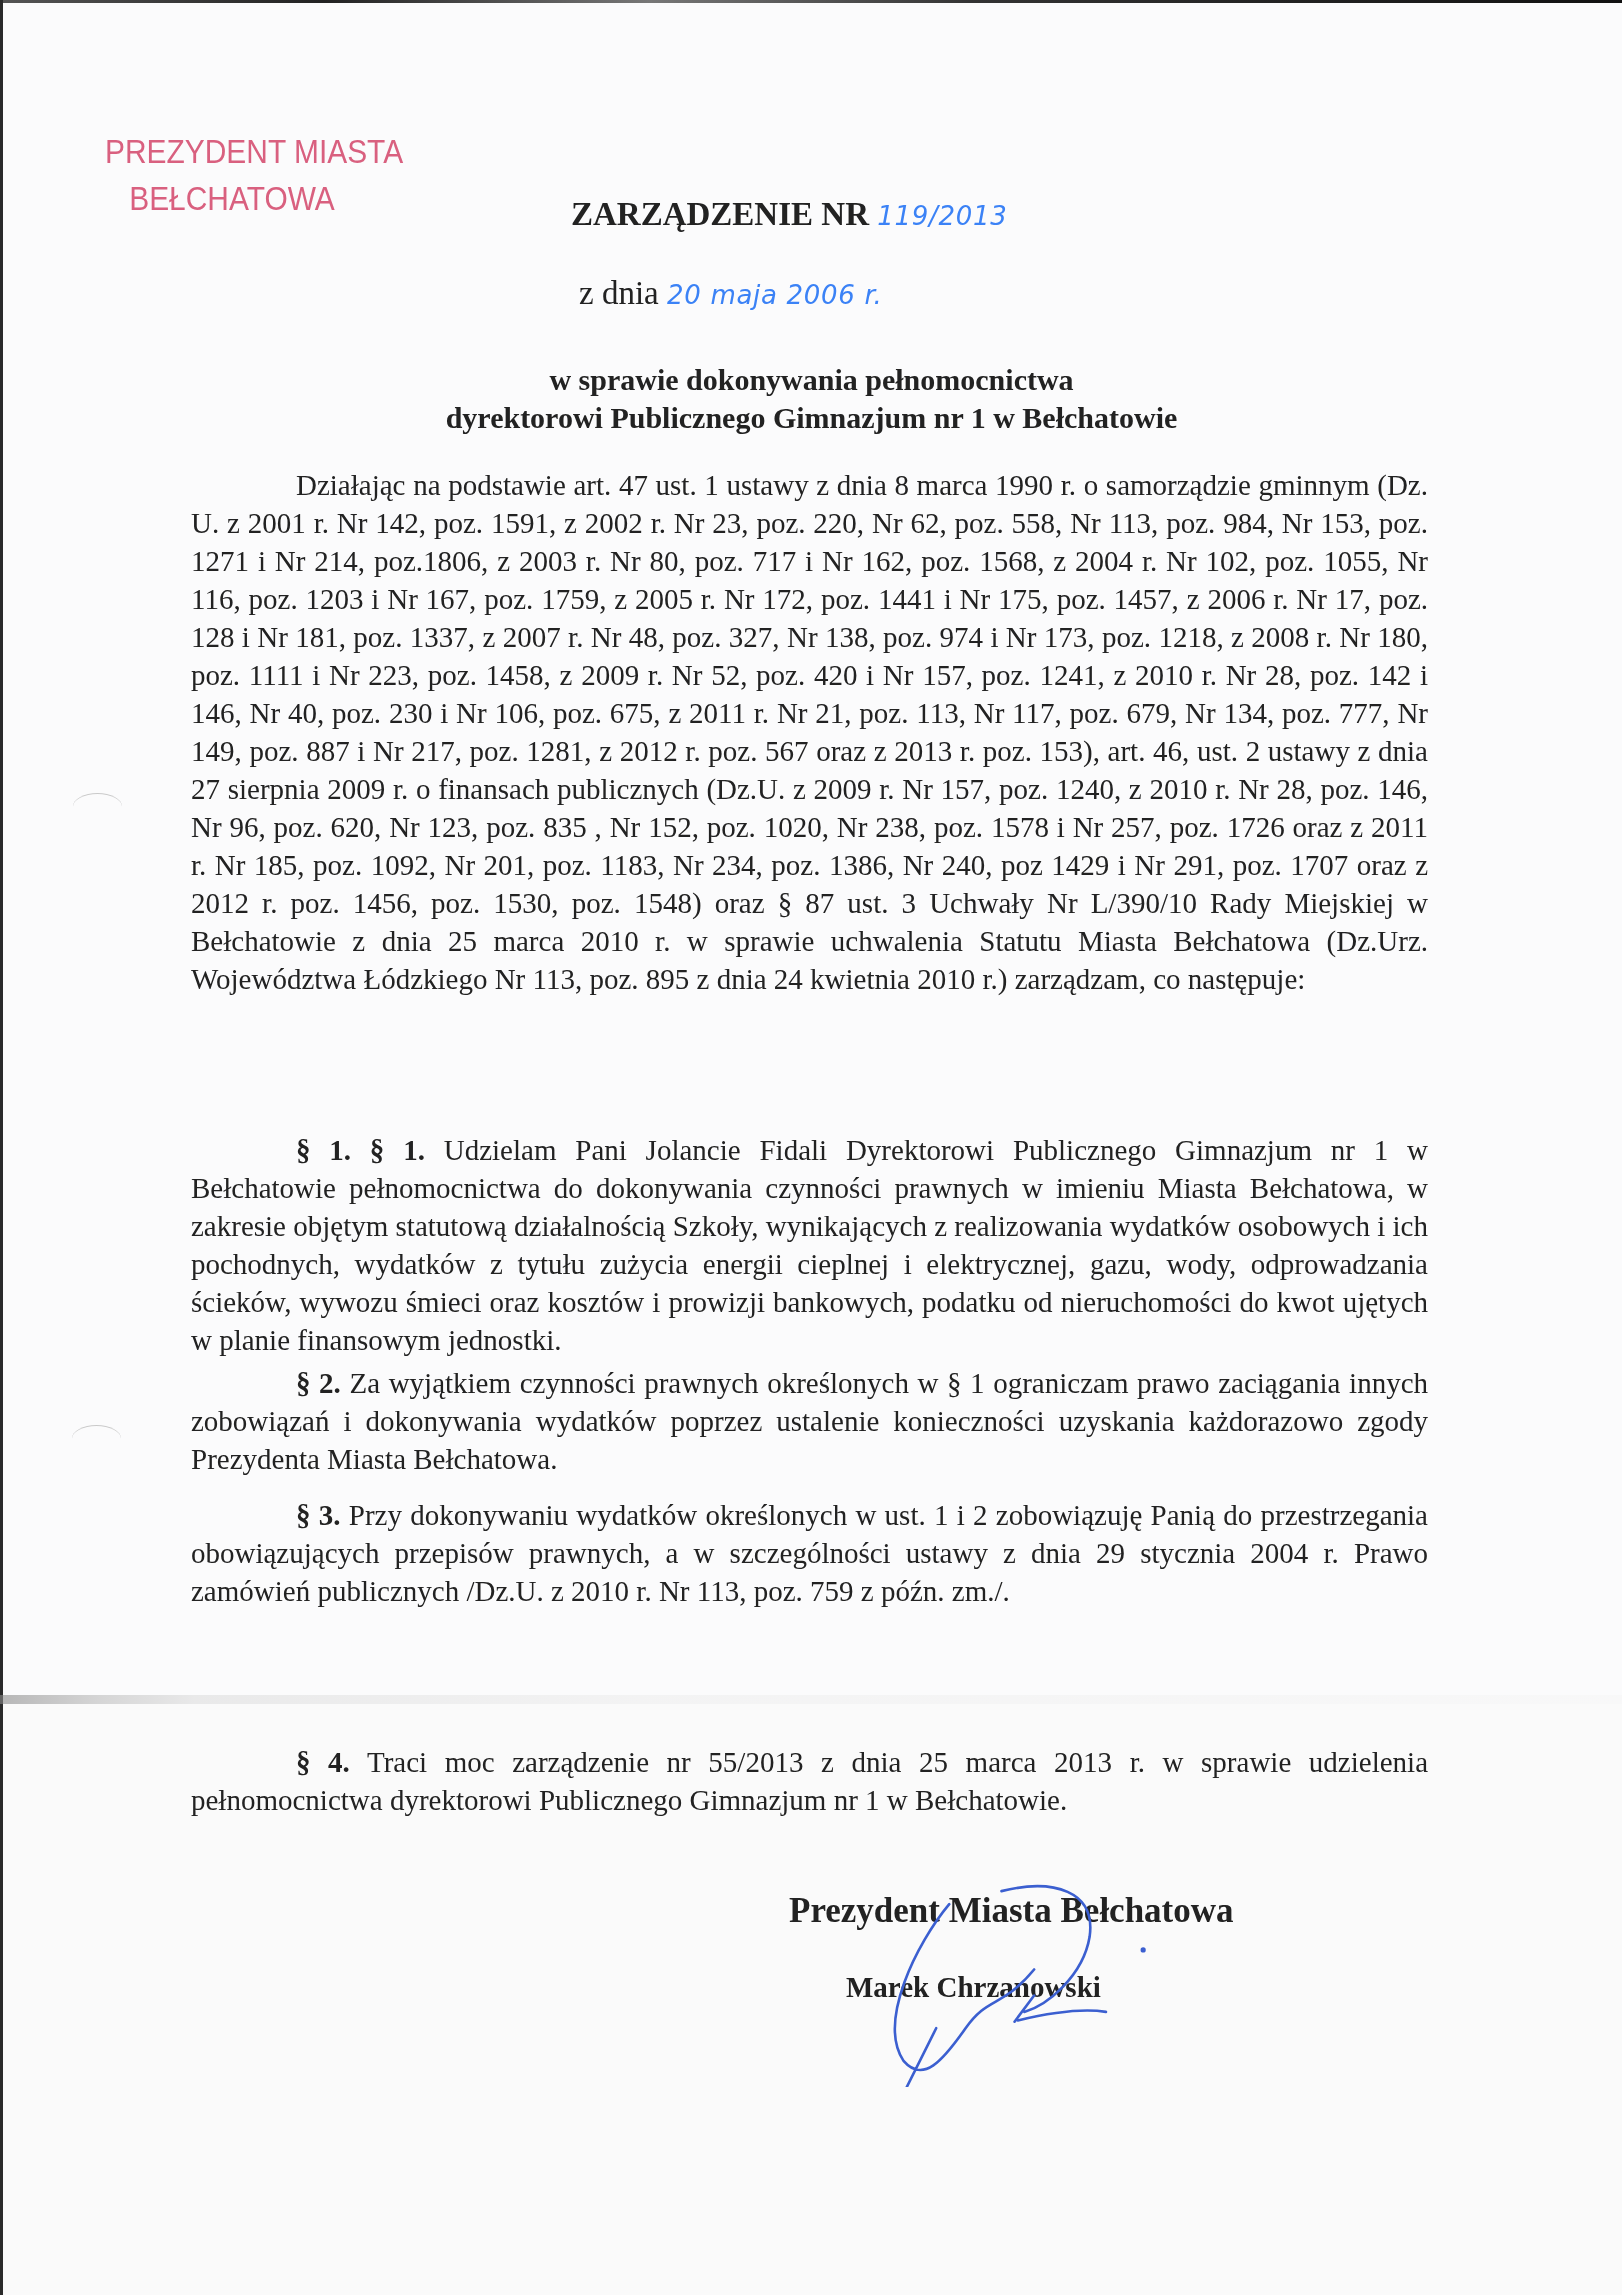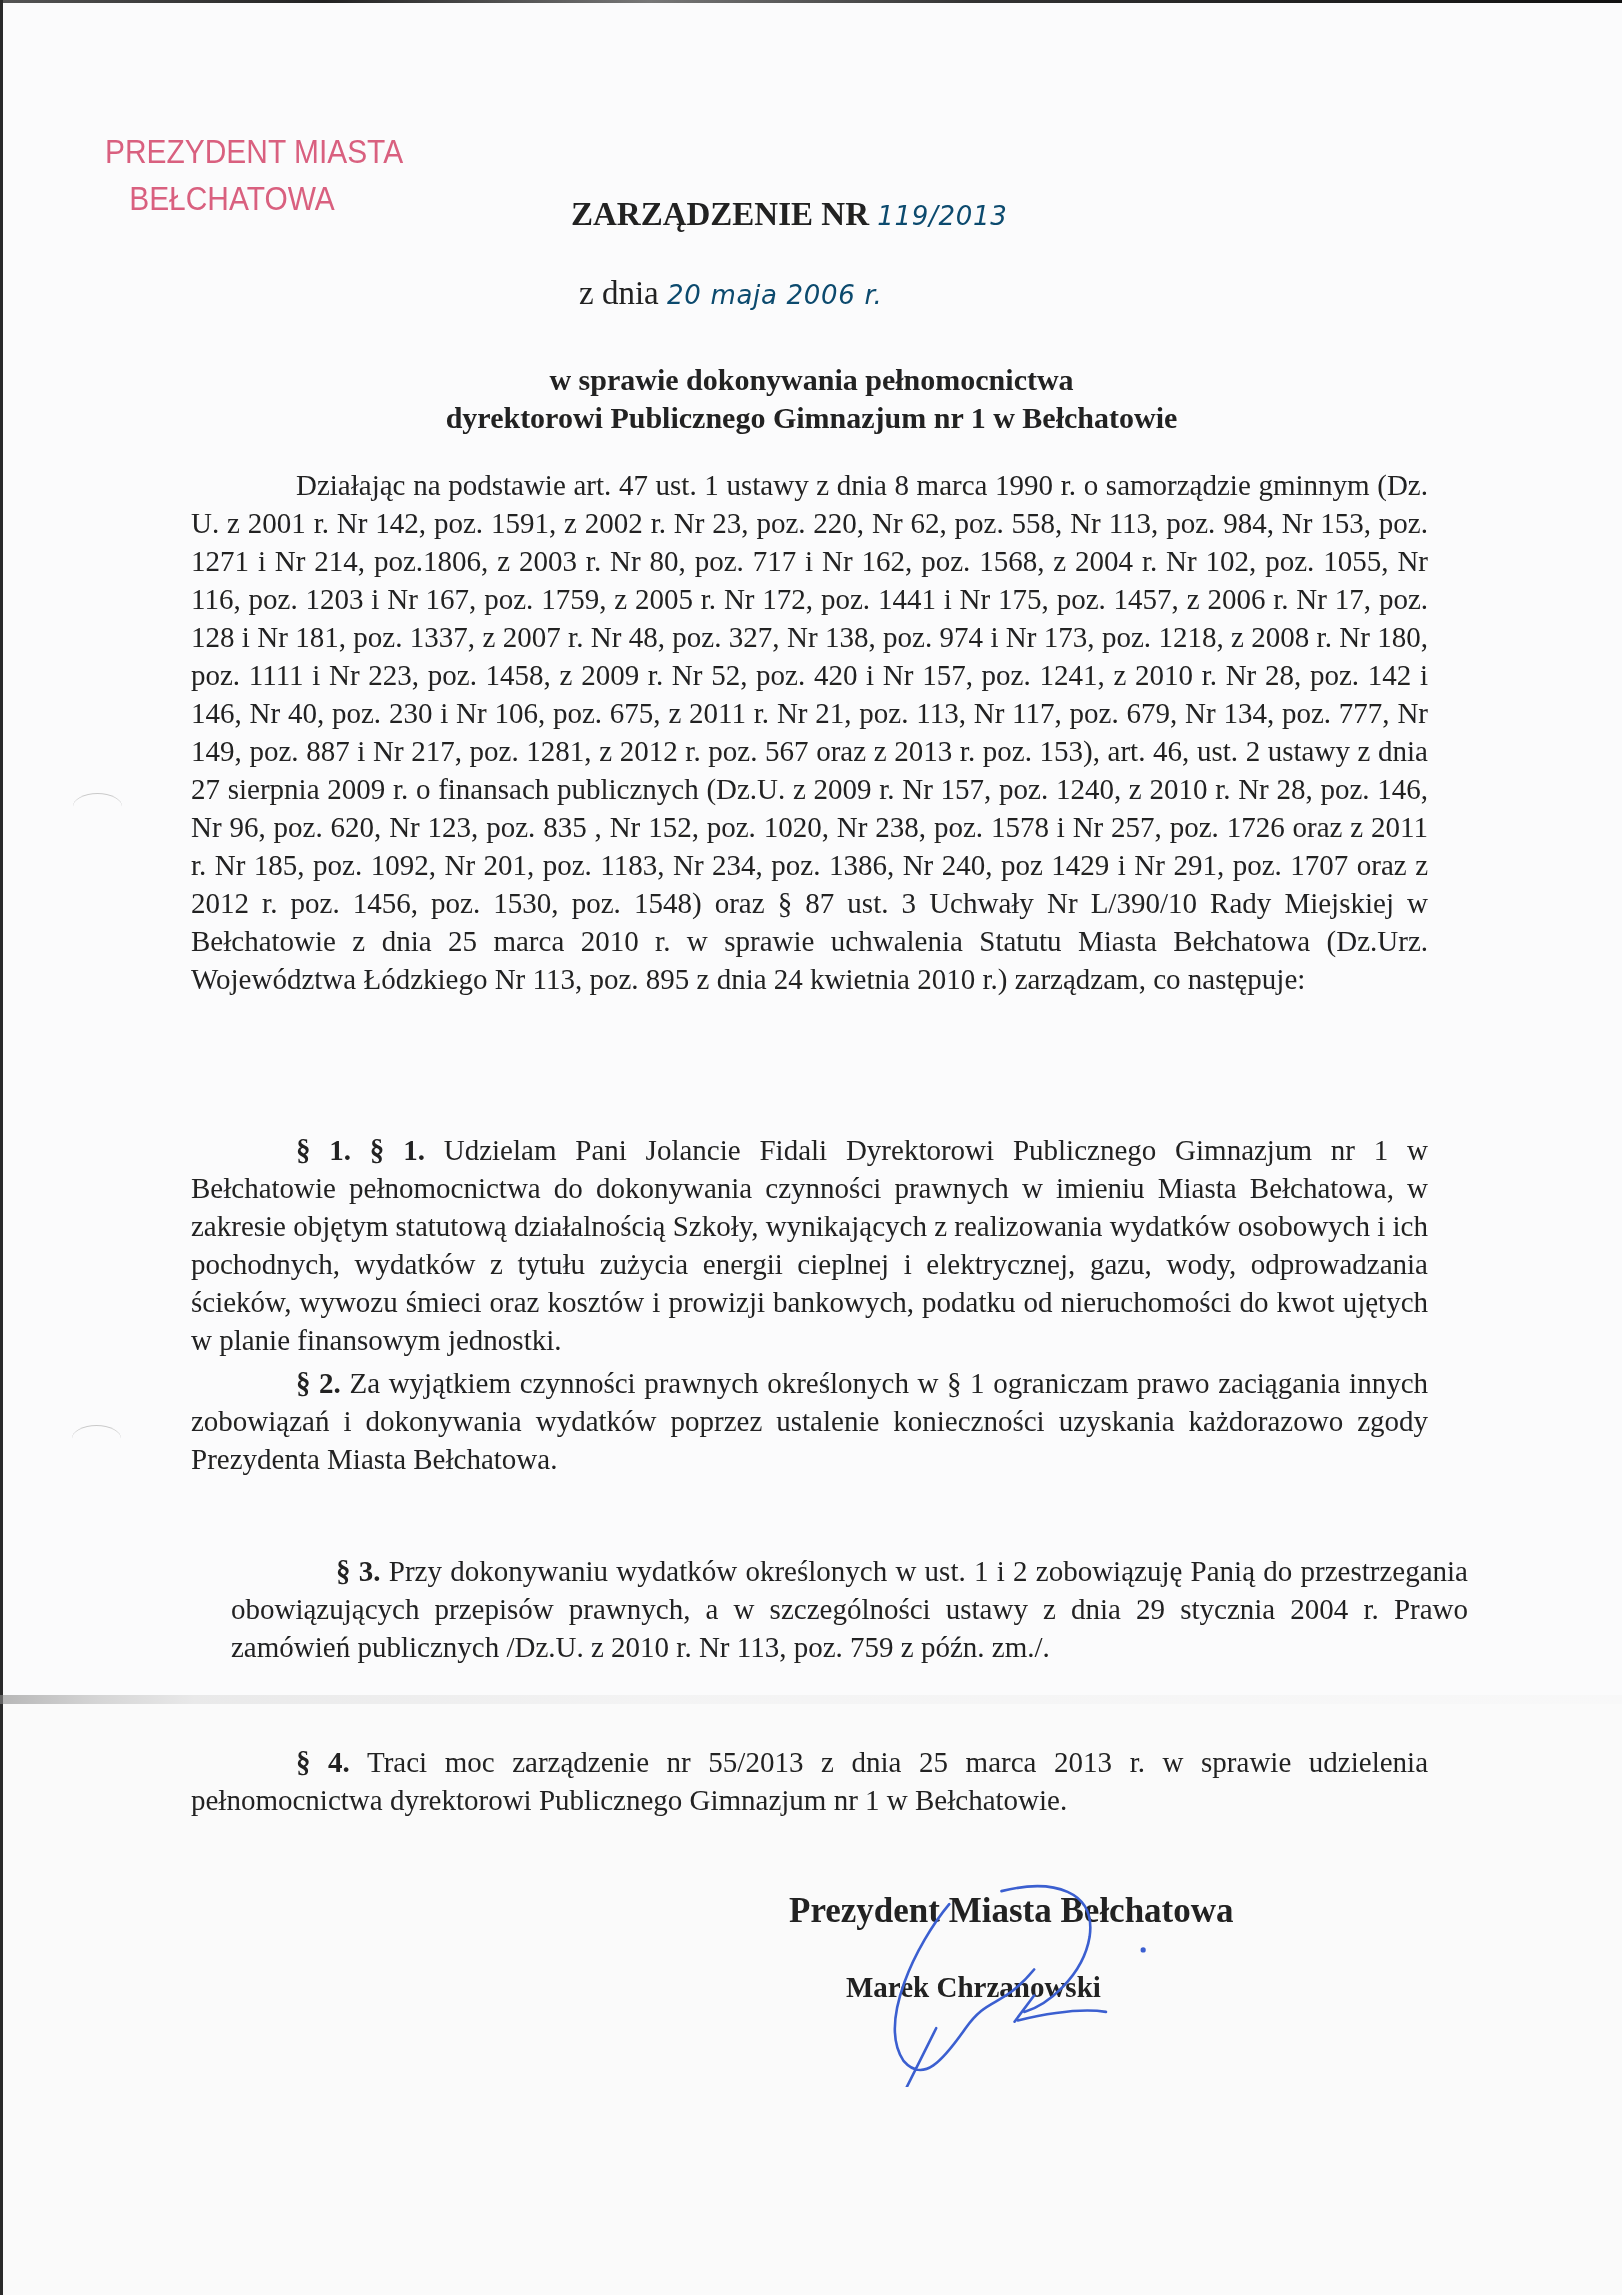--- a/index.html
+++ b/index.html
@@ -67,21 +67,21 @@
     font-weight: bold;
     white-space: nowrap;
   }
   .title-1 { left: 571px; top: 196px; }
   .title-2 { left: 504px; top: 236px; }
   .date-line { left: 579px; top: 275px; font-weight: normal; }
   .handwritten {
     font-family: "DejaVu Sans", sans-serif;
     font-style: italic;
     font-weight: normal;
-    color: #0c4a6e;
+    color: #3b82f6;
     font-size: 26px;
     letter-spacing: 0.7px;
   }
 
   .subject {
     position: absolute;
     left: 0; width: 1623px;
     text-align: center;
     font-size: 30px;
     font-weight: bold;
@@ -96,21 +96,21 @@
     width: 1237px;
     font-size: 29px;
     line-height: 38px;
     text-align: justify;
     text-indent: 105px;
   }
   .para b { font-weight: bold; }
   .p-preamble { top: 466px; }
   .p-1 { top: 1109px; margin-top: 22px; }
   .p-2 { top: 1364px; }
-  .p-3 { top: 1552px; margin-left: 40px; }
+  .p-3 { top: 1496px; }
   .p-4 { top: 1743px; }
 
   
   .sig-title {
     position: absolute;
     left: 789px; top: 1891px;
     font-size: 35px; font-weight: bold;
     white-space: nowrap;
   }
   .sig-name {

